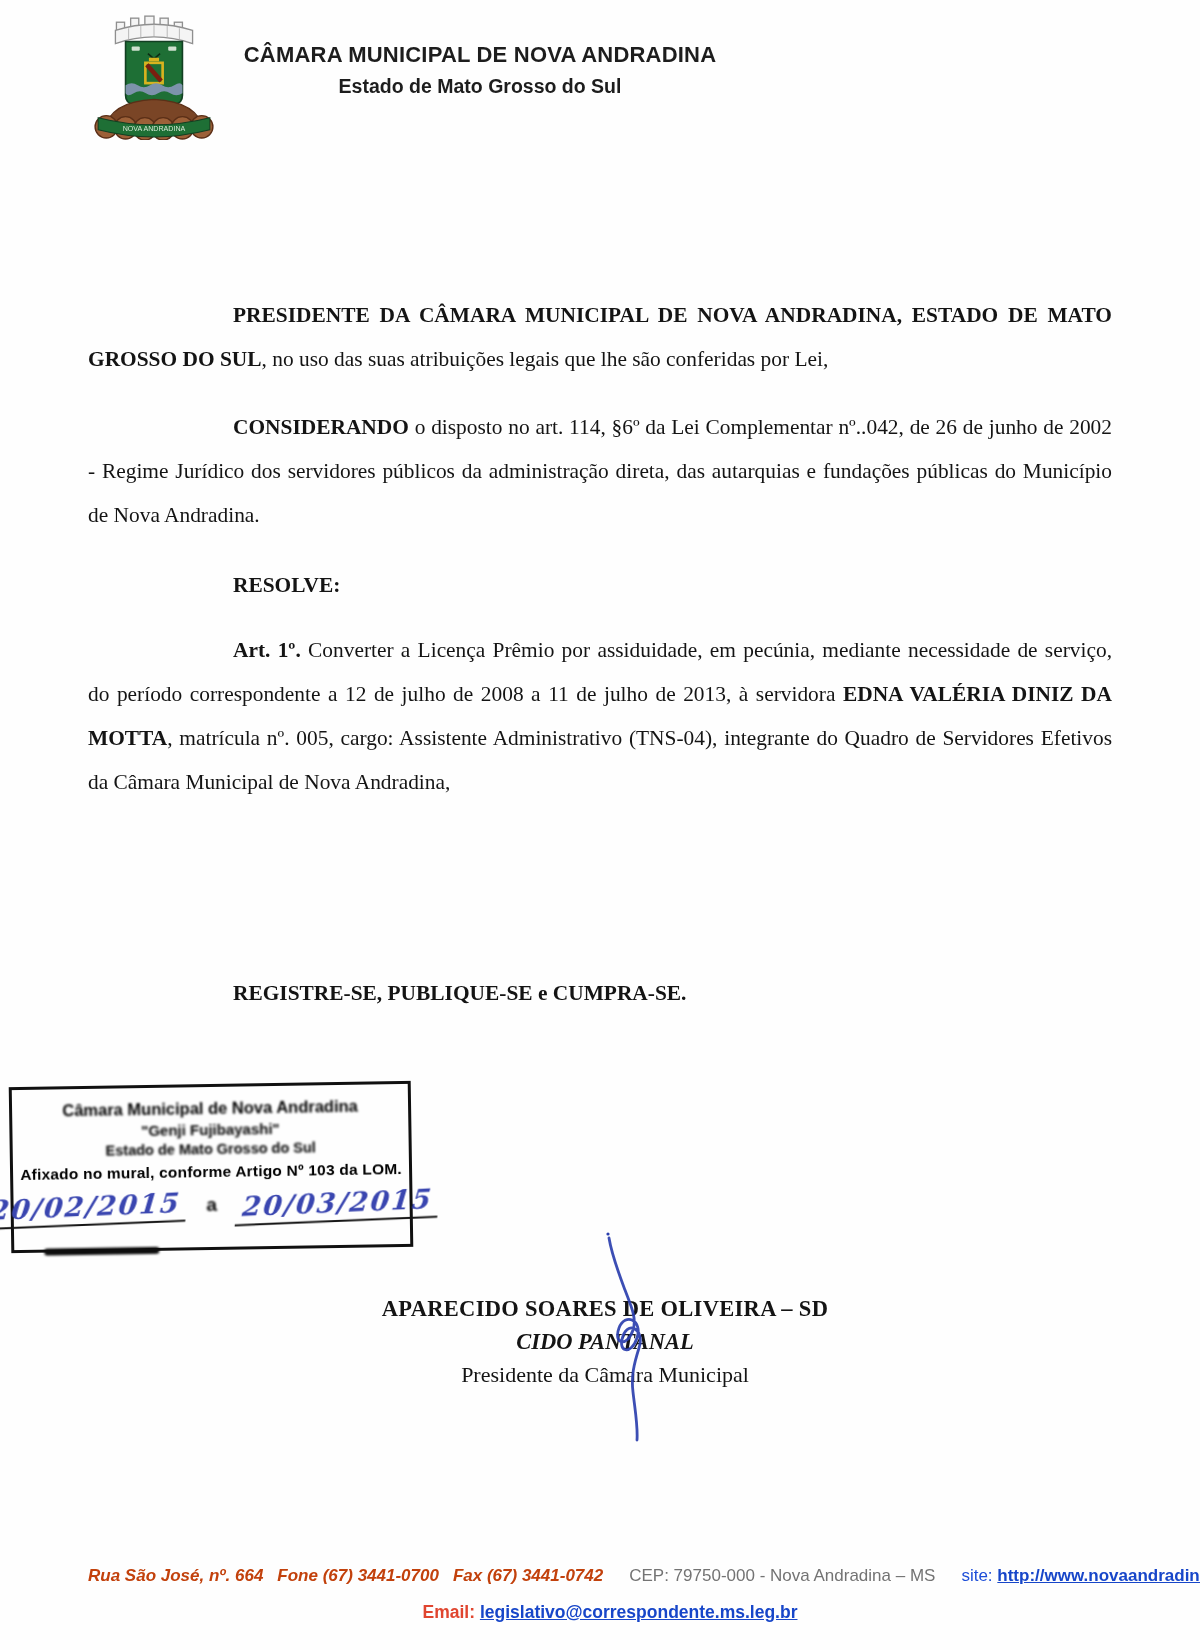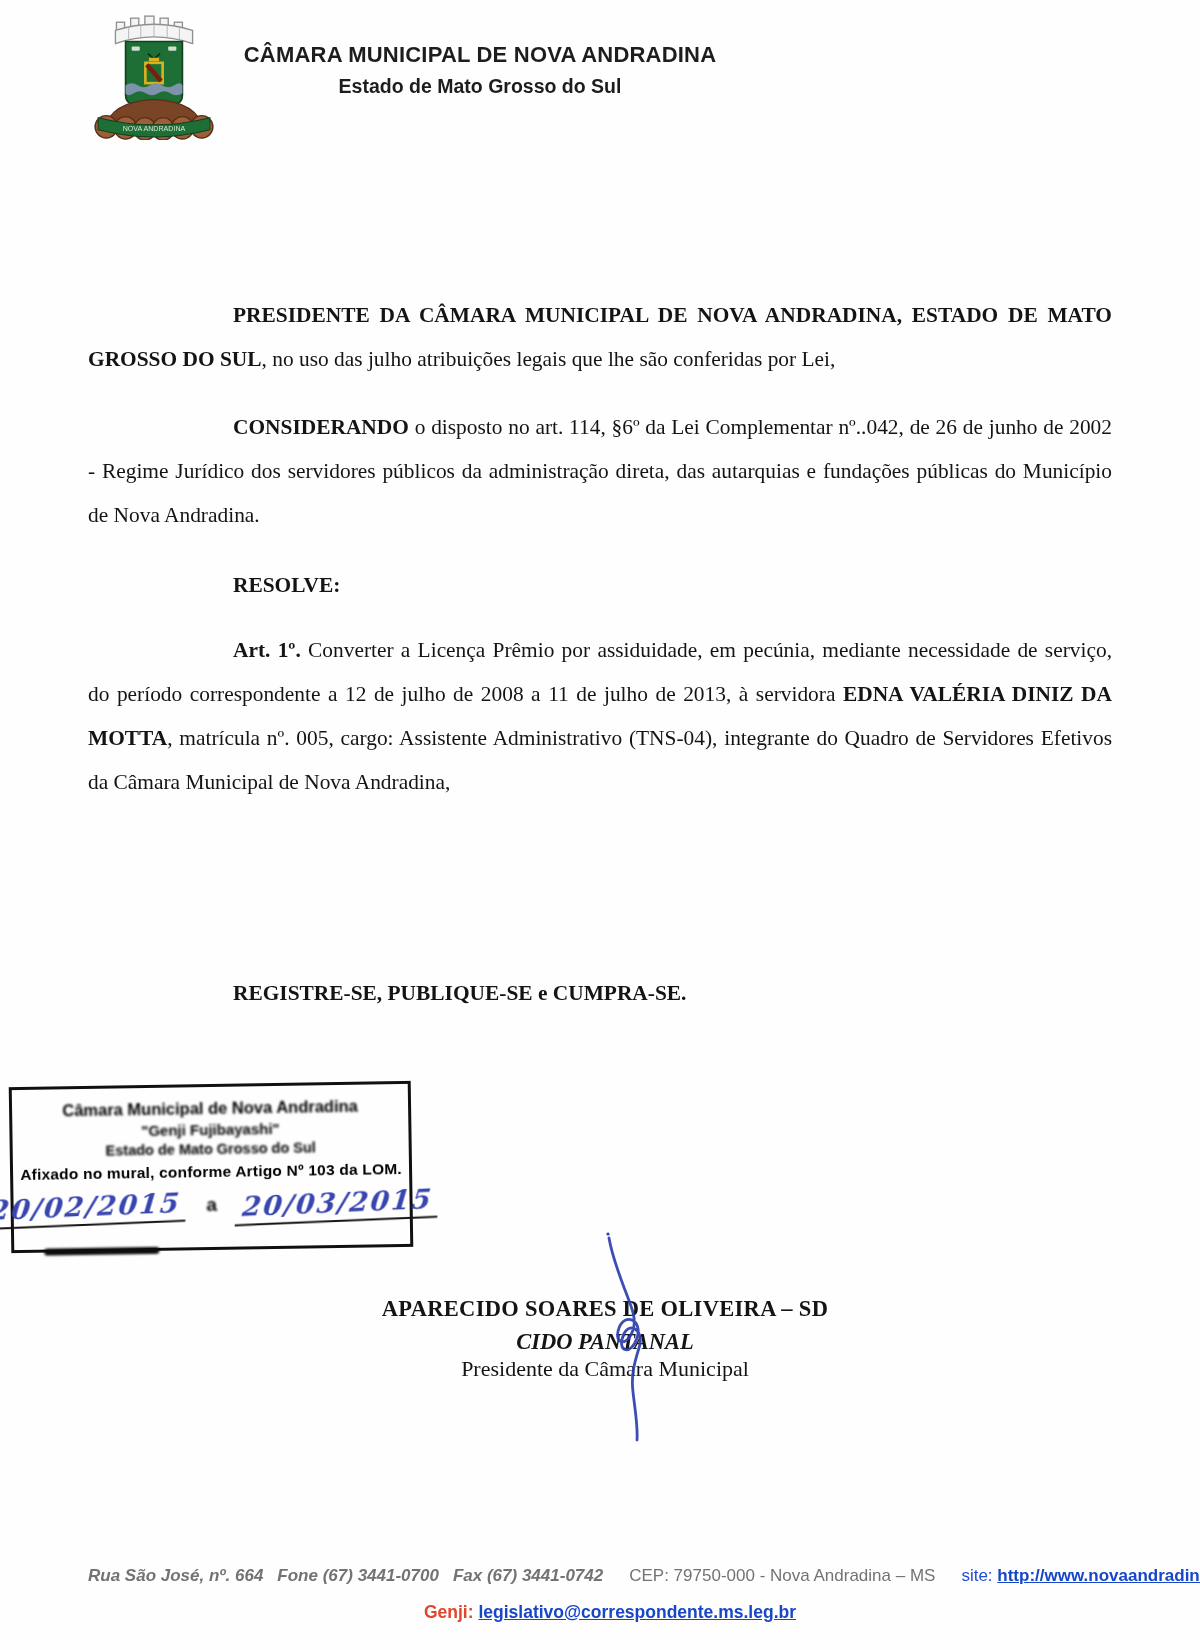--- a/index.html
+++ b/index.html
@@ -71,29 +71,29 @@
   .stamp-smudge{
     position:absolute;left:30px;bottom:-6px;width:115px;height:7px;background:#0d0d0d;border-radius:3px;filter:blur(1px);
   }
 
   
   .sig-block{
     position:absolute;left:250px;top:1296px;width:710px;text-align:center;
   }
   .sig-name{font-size:22.5px;font-weight:bold;letter-spacing:.3px;}
   .sig-alias{font-size:22.5px;font-weight:bold;font-style:italic;margin-top:7px;}
-  .sig-role{font-size:22px;margin-top:1px;}
+  .sig-role{font-size:22px;margin-top:7px;}
   .sig-stroke{position:absolute;left:565px;top:1178px;width:130px;height:268px;z-index:5;}
 
   
   .footer-line1{
     position:absolute;left:88px;top:1566px;width:1060px;
     font-family:"Liberation Sans", sans-serif;font-size:17px;white-space:nowrap;
   }
-  .f-red{color:#737373;font-weight:bold;font-style:italic;}
+  .f-red{color:#c2410c;font-weight:bold;font-style:italic;}
   .f-gap{display:inline-block;width:14px;}
   .f-gap-lg{display:inline-block;width:26px;}
   .f-cep{color:#737373;}
   .f-sitelabel{color:#1d4ed8;}
   .f-link{color:#1746c9;font-weight:bold;text-decoration:underline;cursor:pointer;}
   .footer-line2{
     position:absolute;left:0;top:1602px;width:100%;text-align:center;
     font-family:"Liberation Sans", sans-serif;font-size:17.5px;
     transform:translateX(10px);
   }
@@ -154,21 +154,21 @@
     <path d="M10,108 Q65,122 120,108 L120,120 Q65,134 10,120 Z" fill="#1e6f35" stroke="#123f22" stroke-width="1"></path>
     <text x="65" y="121" text-anchor="middle" font-size="7" font-family="Liberation Sans, sans-serif" fill="#d6e8d6">NOVA ANDRADINA</text>
   </svg>
 
   <div class="header-text">
     <div class="org-name">CÂMARA MUNICIPAL DE NOVA ANDRADINA</div>
     <div class="org-sub">Estado de Mato Grosso do Sul</div>
   </div>
 
 
-  <p class="bodytext indent p1"><span class="b">PRESIDENTE DA CÂMARA MUNICIPAL DE NOVA ANDRADINA, ESTADO DE MATO GROSSO DO SUL</span><span>, no uso das julho atribuições legais que lhe são conferidas por Lei,</span></p>
+  <p class="bodytext indent p1"><span class="b">PRESIDENTE DA CÂMARA MUNICIPAL DE NOVA ANDRADINA, ESTADO DE MATO GROSSO DO SUL</span><span>, no uso das suas atribuições legais que lhe são conferidas por Lei,</span></p>
 
   <p class="bodytext indent p2"><span class="b">CONSIDERANDO</span><span> o disposto no art. 114, §6º da Lei Complementar nº..042, de 26 de junho de 2002 - Regime Jurídico dos servidores públicos da administração direta, das autarquias e fundações públicas do Município de Nova Andradina.</span></p>
 
   <p class="bodytext resolve">RESOLVE:</p>
 
   <p class="bodytext indent art1"><span class="b">Art. 1º.</span><span> Converter a Licença Prêmio por assiduidade, em pecúnia, mediante necessidade de serviço, do período correspondente a 12 de julho de 2008 a 11 de julho de 2013, à servidora </span><span class="b">EDNA VALÉRIA DINIZ DA MOTTA</span><span>, matrícula nº. 005, cargo: Assistente Administrativo (TNS-04), integrante do Quadro de Servidores Efetivos da Câmara Municipal de Nova Andradina,</span></p>
 
 
   <p class="bodytext registre">REGISTRE-SE, PUBLIQUE-SE e CUMPRA-SE.</p>
 
@@ -197,16 +197,16 @@
              C62,170 48,166 54,150 C60,134 78,142 72,160
              C66,178 52,174 58,158 C64,142 80,152 74,170
              C69,186 66,198 68,214 C70,232 73,248 72,262" fill="none" stroke="#2b3fae" stroke-width="2.8" stroke-linecap="round" opacity="0.92"></path>
     <circle cx="43" cy="56" r="1.6" fill="#2b3fae"></circle>
   </svg>
 
   <div class="footer-line1">
     <span class="f-red">Rua São José, nº. 664</span><span class="f-gap"></span><span class="f-red">Fone (67) 3441-0700</span><span class="f-gap"></span><span class="f-red">Fax (67) 3441-0742</span><span class="f-gap-lg"></span><span class="f-cep">CEP: 79750-000 - Nova Andradina – MS</span><span class="f-gap-lg"></span><span class="f-sitelabel">site:</span> <a class="f-link">http://www.novaandradina.ms.leg.br</a>
   </div>
   <div class="footer-line2">
-    <span class="f-email-label">Genji:</span> <a class="f-link">legislativo@correspondente.ms.leg.br</a>
+    <span class="f-email-label">Email:</span> <a class="f-link">legislativo@correspondente.ms.leg.br</a>
   </div>
 
 </div>
 
 </body></html>

